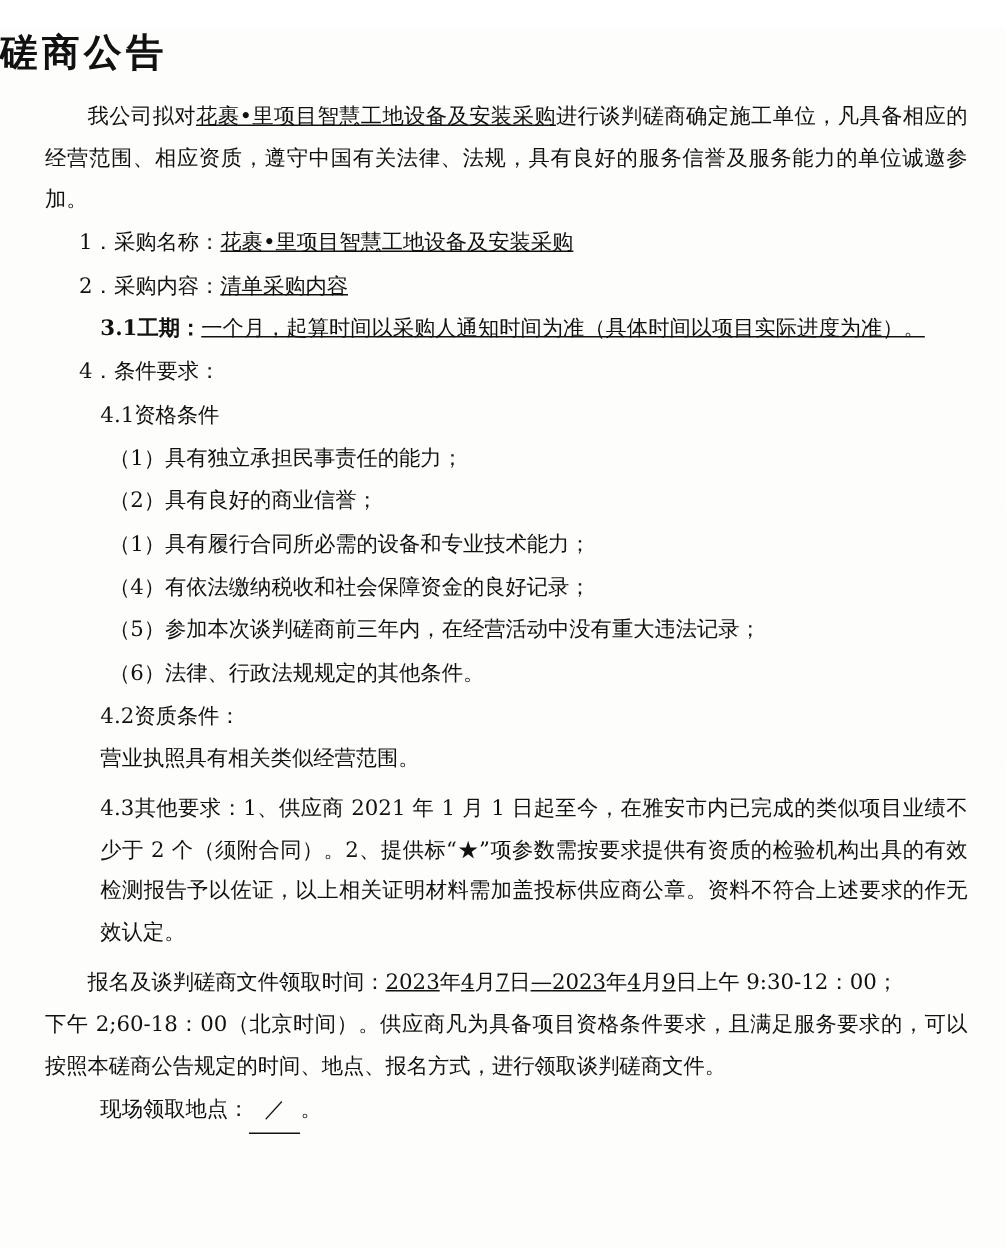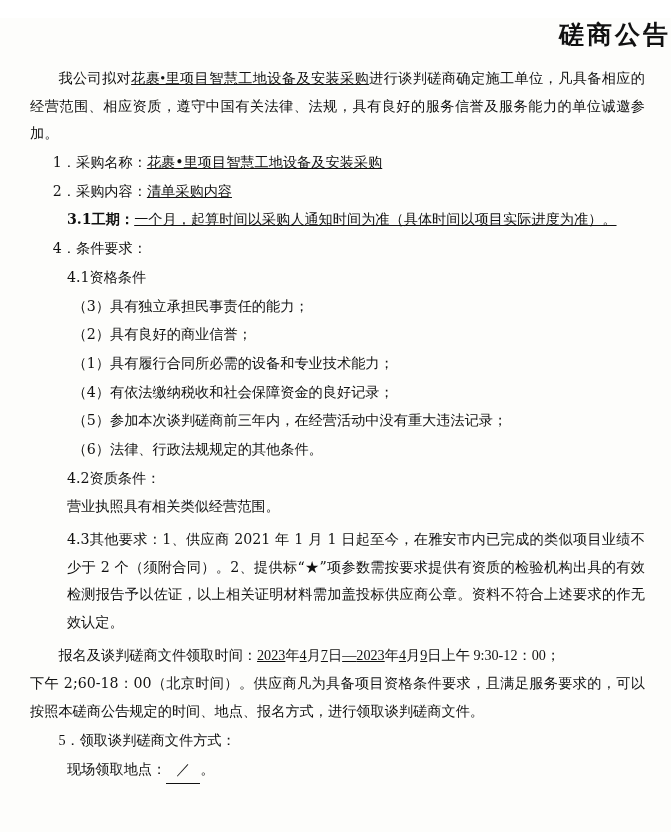--- a/index.html
+++ b/index.html
@@ -16,37 +16,37 @@
   }
   .page {
     position: relative;
     width: 671px;
     height: 832px;
     background: #fdfdfb;
     padding: 0;
     box-sizing: border-box;
   }
   .doc-title {
-    text-align: right;
+    text-align: left;
     font-size: 25px;
     font-weight: bold;
     letter-spacing: 3px;
     margin: 18px 0 14px 0;
     font-family: "DejaVu Serif", "Liberation Serif", serif;
   }
   .body-area {
     padding: 0 26px 0 30px;
     font-size: 14.2px;
     line-height: 1.95;
     text-align: justify;
   }
   p {
     margin: 0 0 1px 0;
   }
-  .indent2 { text-indent: 2em; font-family: Liberation Serif, serif; }
+  .indent2 { text-indent: 2em; }
   .u { text-decoration: underline; }
   .b { font-weight: bold; }
   .lvl1 {
     margin-left: 1.6em;
     font-weight: normal;
   }
   .lvl2 {
     margin-left: 2.6em;
   }
   .lvl3 {
@@ -76,38 +76,37 @@
     <p class="lvl1"><span>2．</span><span>采购内容：</span><span class="u">清单采购内容</span></p>
 
 
     <p class="lvl2"><span class="b">3.1</span><span class="b">工期：</span><span class="u">一个月，起算时间以采购人通知时间为准（具体时间以项目实际进度为准）。</span></p>
 
 
     <p class="lvl1"><span>4．</span><span>条件要求：</span></p>
 
     <p class="lvl2"><span>4.1</span><span>资格条件</span></p>
 
-    <p class="lvl3">（3）具有独立承担民事责任的能力；</p>
+    <p class="lvl3">（1）具有独立承担民事责任的能力；</p>
     <p class="lvl3">（2）具有良好的商业信誉；</p>
     <p class="lvl3">（1）具有履行合同所必需的设备和专业技术能力；</p>
     <p class="lvl3">（4）有依法缴纳税收和社会保障资金的良好记录；</p>
     <p class="lvl3">（5）参加本次谈判磋商前三年内，在经营活动中没有重大违法记录；</p>
     <p class="lvl3">（6）法律、行政法规规定的其他条件。</p>
 
     <p class="lvl2"><span>4.2</span><span>资质条件：</span></p>
     <p class="lvl2">营业执照具有相关类似经营范围。</p>
 
     <div class="para-gap"></div>
 
     <p class="lvl2"><span>4.3</span><span>其他要求：</span><span>1、供应商 2021 年 1 月 1 日起至今，在雅安市内已完成的类似项目业绩不少于 2 个（须附合同）。2、提供标“★”项参数需按要求提供有资质的检验机构出具的有效检测报告予以佐证，以上相关证明材料需加盖投标供应商公章。资料不符合上述要求的作无效认定。</span></p>
 
     <div class="para-gap"></div>
 
     <p class="indent2"><span>报名及谈判磋商文件领取时间：</span><span class="u">2023</span><span>年</span><span class="u">4</span><span>月</span><span class="u">7</span><span>日</span><span class="u">—</span><span class="u">2023</span><span>年</span><span class="u">4</span><span>月</span><span class="u">9</span><span>日上午 9:30-12：00；</span></p>
 
     <p><span>下午 2;60-18：00（北京时间）。</span><span>供应商凡为具备项目资格条件要求，且满足服务要求的，可以按照本磋商公告规定的时间、地点、报名方式，进行领取谈判磋商文件。</span></p>
 
-    <p class="indent2"><span>5．</span><span>领取谈判磋商文件方式：</span></p>
 
     <p class="lvl2"><span>现场领取地点：</span><span class="blank-underline">／</span><span>。</span></p>
 
   </div>
 </div>
 
 </body></html>

